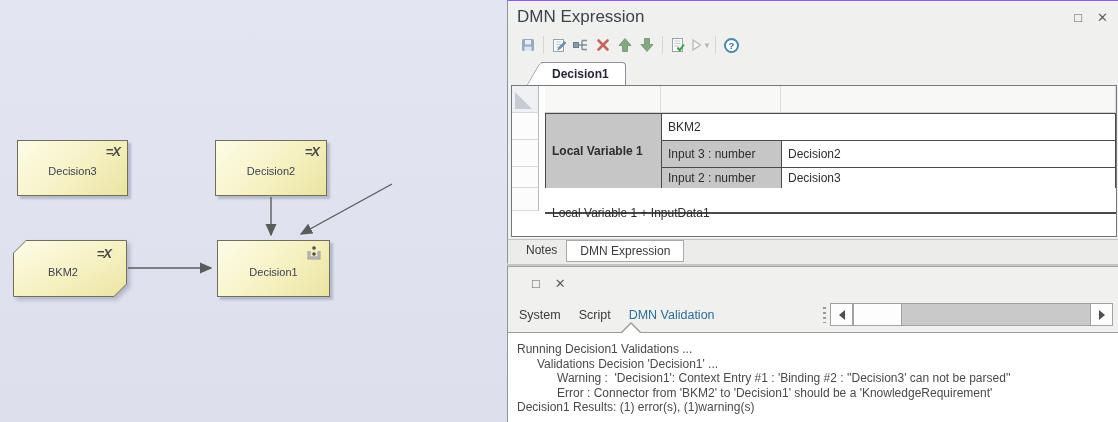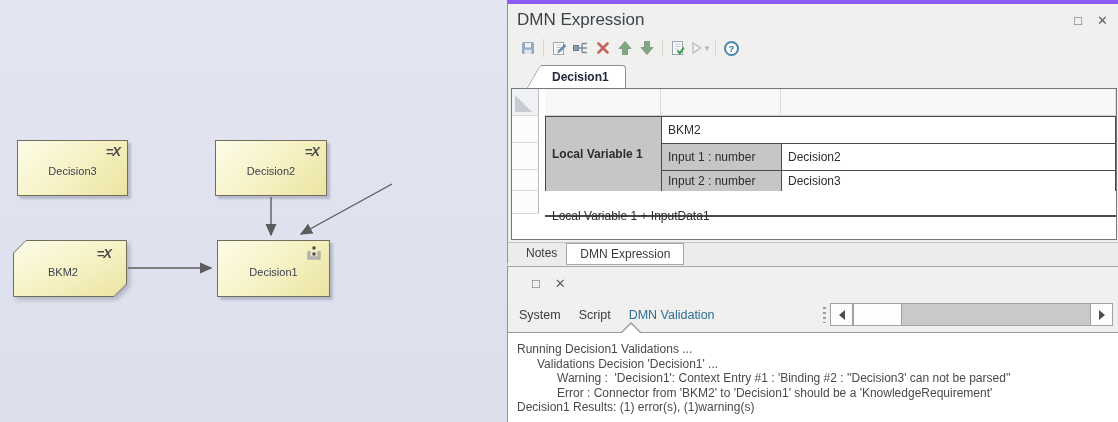--- a/index.html
+++ b/index.html
@@ -19,21 +19,21 @@
   .stadium { background:linear-gradient(135deg,#ffffff 0%,#faf0e4 55%,#f0ddc9 100%);
     border-radius:28px; border:1px solid #6d6d64; }
   .bkm-wrap { position:absolute; filter:drop-shadow(3px 3px 2px rgba(140,146,165,.55)); }
   .ctx-icon { position:absolute; top:3px; right:5px; }
   svg.wires { position:absolute; left:0; top:0; pointer-events:none; }
 
   
   .dock { position:absolute; left:507px; top:0; width:611px; height:422px;
     display:flex; flex-direction:column; background:#c6c6c6; }
   .panel { position:relative; background:#f0f0ee; border-left:1px solid #8f949b; }
-  .dmn-panel { height:263px; border-top:4px solid #8b5cf6; }
+  .dmn-panel { height:263px; border-top:1px solid #8b5cf6; }
   .dock-gap { height:3px; }
   .so-panel { height:156px; border-top:1px solid #a6a6a6; display:flex; flex-direction:column; }
 
   .panel-header { height:30px; display:flex; align-items:center; padding:2px 10px 0 9px; }
   .panel-title { font-size:17px; color:#3d434b; flex:1; }
   .win-btn { font-size:13px; color:#5f5f5f; margin-left:15px; cursor:default; line-height:1; }
 
   
   .toolbar { height:28px; display:flex; align-items:center; padding-left:9px; }
   .tbtn { width:22px; height:22px; display:flex; align-items:center; justify-content:center; }
@@ -240,21 +240,21 @@
         <div class="gcell" style="grid-column:1;grid-row:2;"></div>
         <div class="gcell" style="grid-column:1;grid-row:3;"></div>
         <div class="gcell" style="grid-column:1;grid-row:4;"></div>
         <div class="gcell" style="grid-column:1;grid-row:5;"></div>
         <div class="hcell" style="grid-column:3;grid-row:1;"></div>
         <div class="hcell" style="grid-column:4;grid-row:1;"></div>
         <div class="hcell" style="grid-column:5;grid-row:1;"></div>
 
         <div class="cell gray lv">Local Variable 1</div>
         <div class="cell b-r inv">BKM2</div>
-        <div class="cell gray p1">Input 1 : number</div>
+        <div class="cell gray p1">Input 3 : number</div>
         <div class="cell b-r v1">Decision2</div>
         <div class="cell gray p2">Input 2 : number</div>
         <div class="cell b-r v2">Decision3</div>
         <div class="cell b-r b-b fx">Local Variable 1 + InputData1</div>
       </div>
     </div>
 
     <div class="bottom-tabs">
       <span class="btab">Notes</span>
       <span class="btab active">DMN Expression</span>

